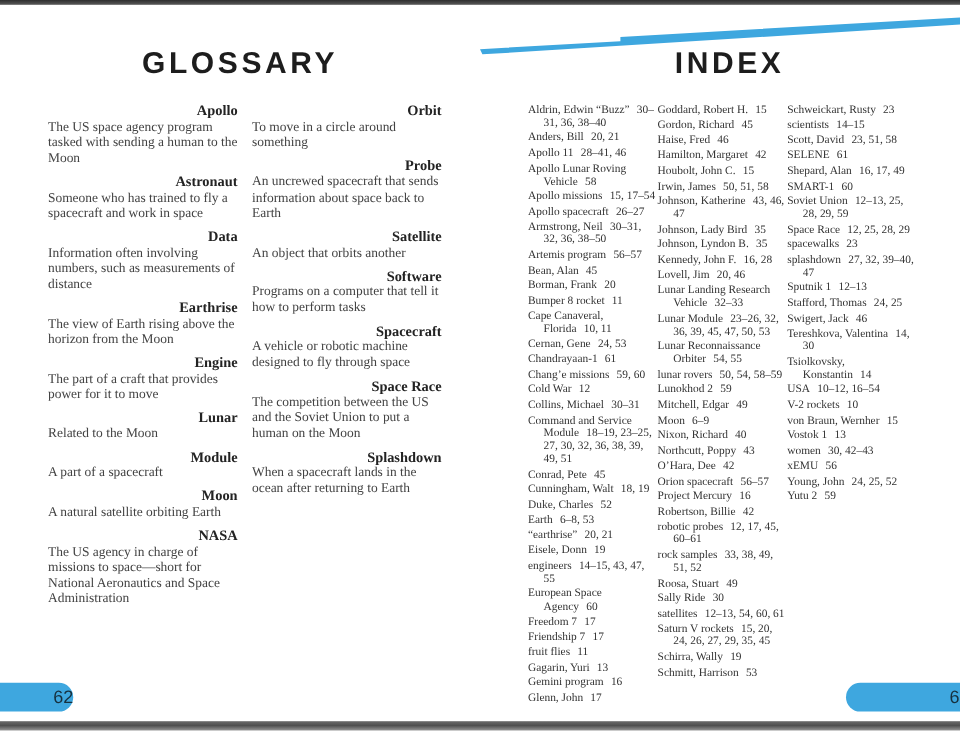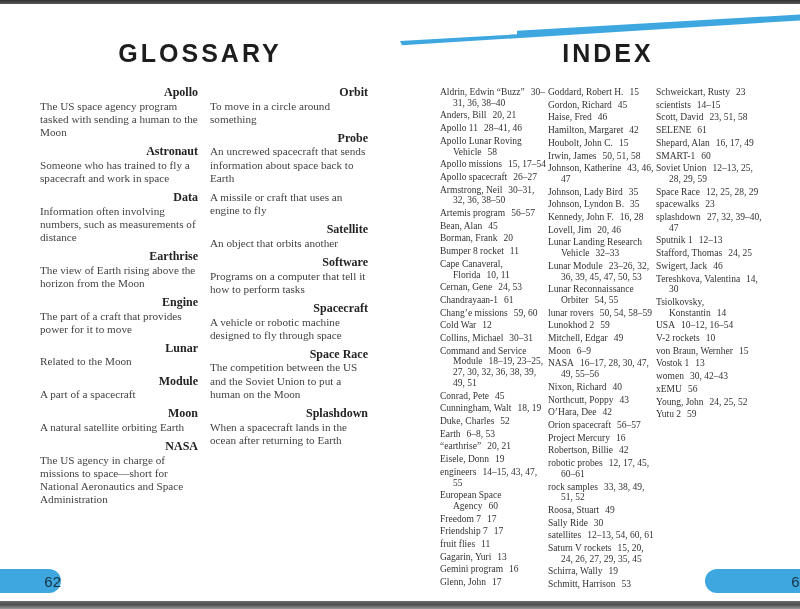--- a/index.html
+++ b/index.html
@@ -145,21 +145,20 @@
             <div class="term-name">Orbit</div>
             <div class="term-def">To move in a circle around something</div>
           </div>
 
           <div class="term">
             <div class="term-name">Probe</div>
             <div class="term-def">An uncrewed spacecraft that sends information about space back to Earth</div>
           </div>
 
           <div class="term">
-            <div class="term-def">A missile or craft that uses an engine to fly</div>
           </div>
 
           <div class="term">
             <div class="term-name">Satellite</div>
             <div class="term-def">An object that orbits another</div>
           </div>
 
           <div class="term">
             <div class="term-name">Software</div>
             <div class="term-def">Programs on a computer that tell it how to perform tasks</div>
@@ -288,21 +287,20 @@
           <div class="ientry"><span class="iname">Lunar Reconnaissance Orbiter</span><span class="ipages">54, 55</span></div>
 
           <div class="ientry"><span class="iname">lunar rovers</span><span class="ipages">50, 54, 58–59</span></div>
 
           <div class="ientry"><span class="iname">Lunokhod 2</span><span class="ipages">59</span></div>
 
           <div class="ientry"><span class="iname">Mitchell, Edgar</span><span class="ipages">49</span></div>
 
           <div class="ientry"><span class="iname">Moon</span><span class="ipages">6–9</span></div>
 
-          <div class="ientry"><span class="iname">NASA</span><span class="ipages">16–17, 28, 30, 47, 49, 55–56</span></div>
 
           <div class="ientry"><span class="iname">Nixon, Richard</span><span class="ipages">40</span></div>
 
           <div class="ientry"><span class="iname">Northcutt, Poppy</span><span class="ipages">43</span></div>
 
           <div class="ientry"><span class="iname">O’Hara, Dee</span><span class="ipages">42</span></div>
 
           <div class="ientry"><span class="iname">Orion spacecraft</span><span class="ipages">56–57</span></div>
 
           <div class="ientry"><span class="iname">Project Mercury</span><span class="ipages">16</span></div>

